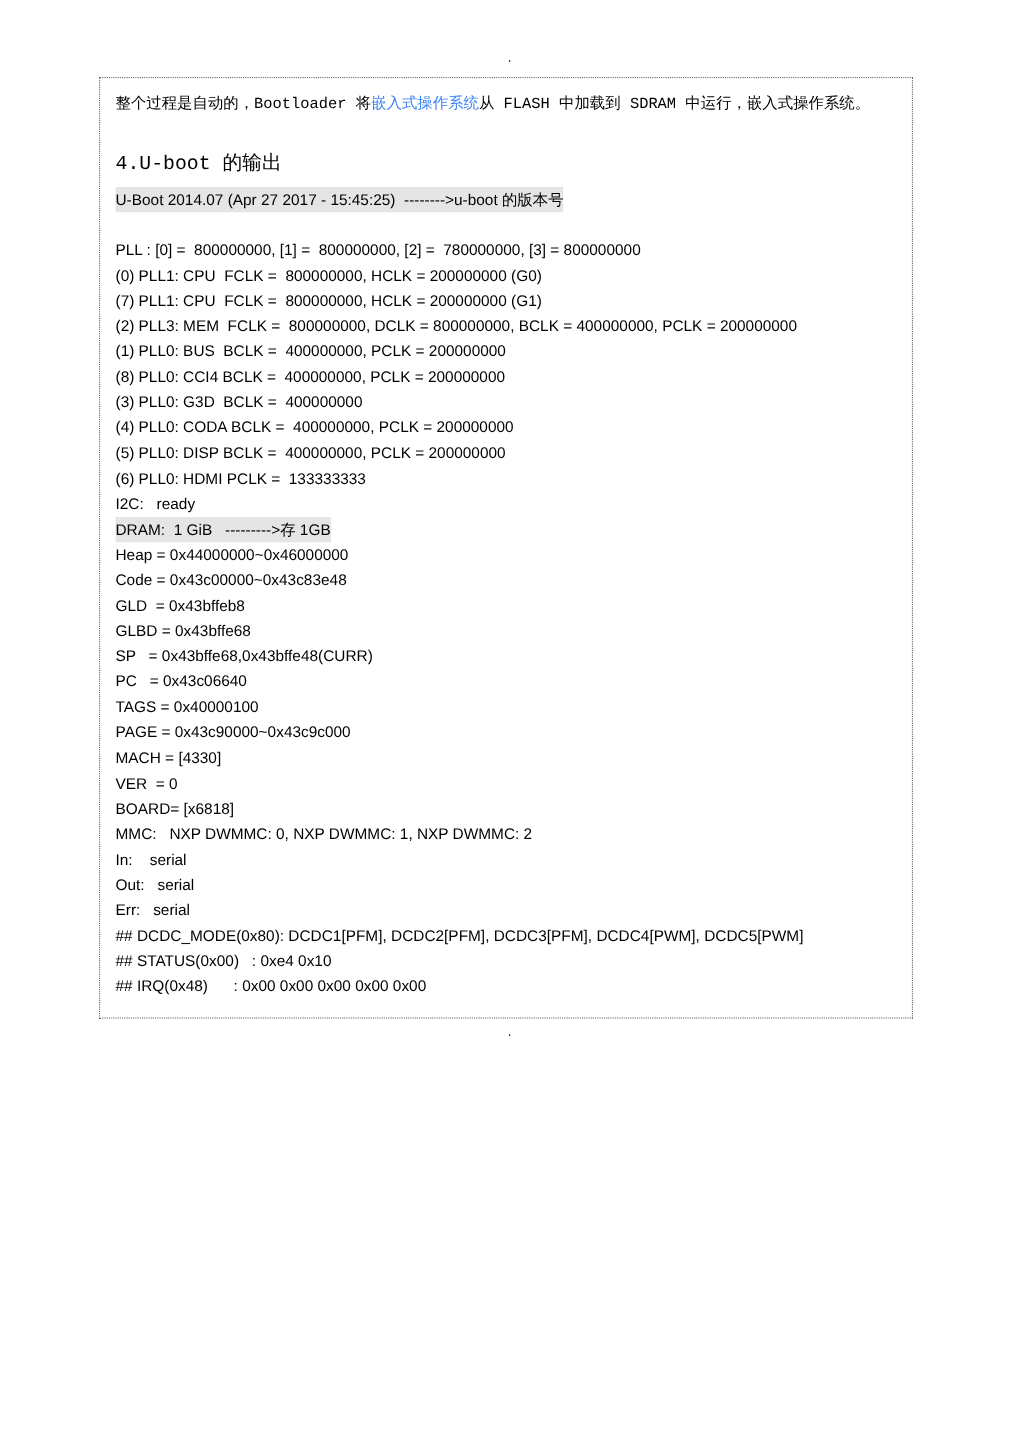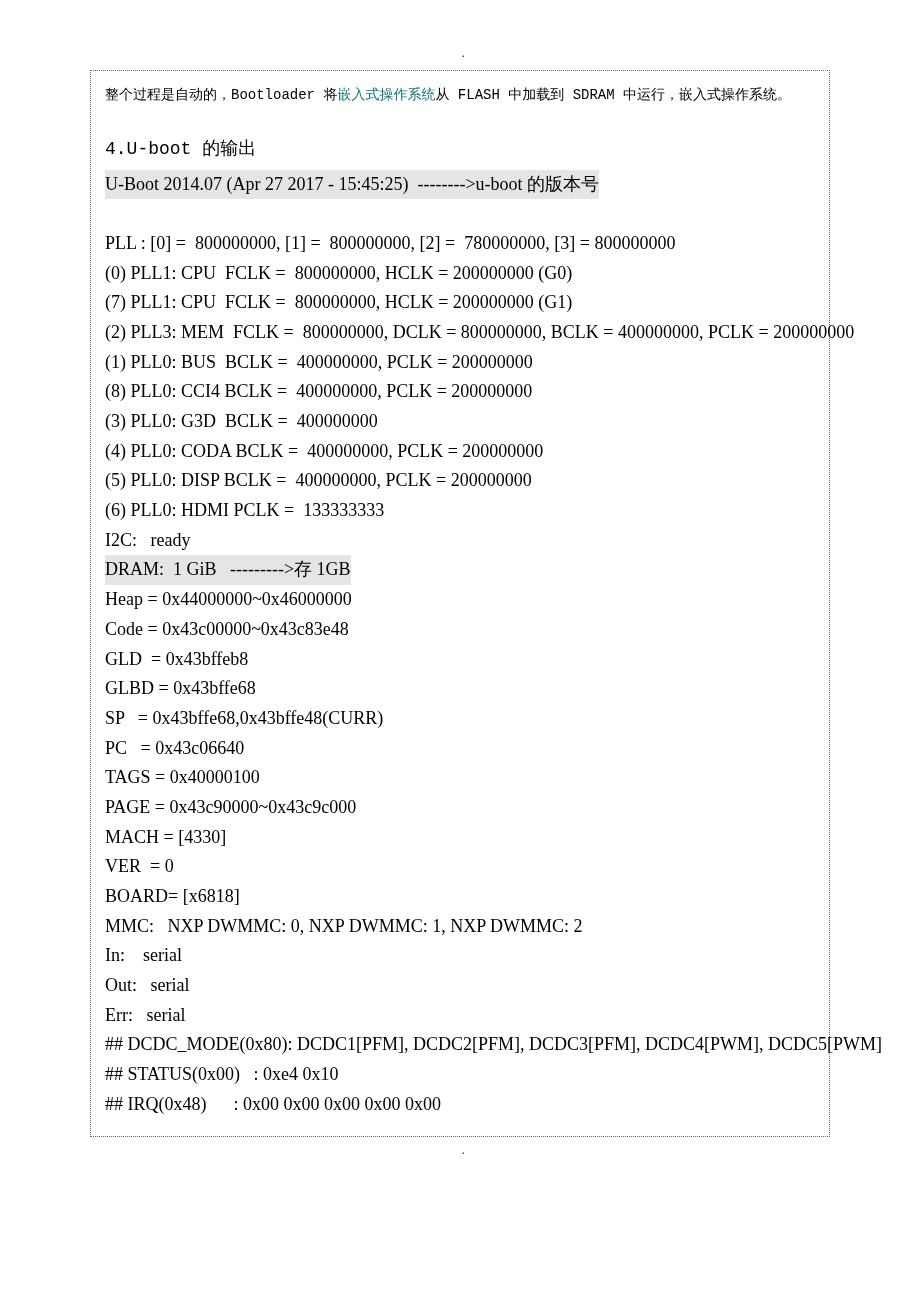--- a/index.html
+++ b/index.html
@@ -35,31 +35,31 @@
     border-color: #666;
     padding: 12px 14px 16px 14px;
   }
   .para {
     font-size: 14px;
     line-height: 1.75;
     color: #000;
     text-align: justify;
   }
   .link {
-    color: #0f766e;
+    color: #3b82f6;
   }
   .section-title {
     font-size: 18px;
     margin-top: 28px;
     margin-bottom: 10px;
     color: #000;
   }
   .mono-block {
-    font-family: Liberation Serif, serif;
-    font-size: 18px;
+    font-family: Liberation Sans, sans-serif;
+    font-size: 14px;
     line-height: 1.65;
     white-space: pre;
     color: #000;
   }
   .hl-line {
     background: #e5e5e5;
     display: inline-block;
   }
 </style>
 </head>

